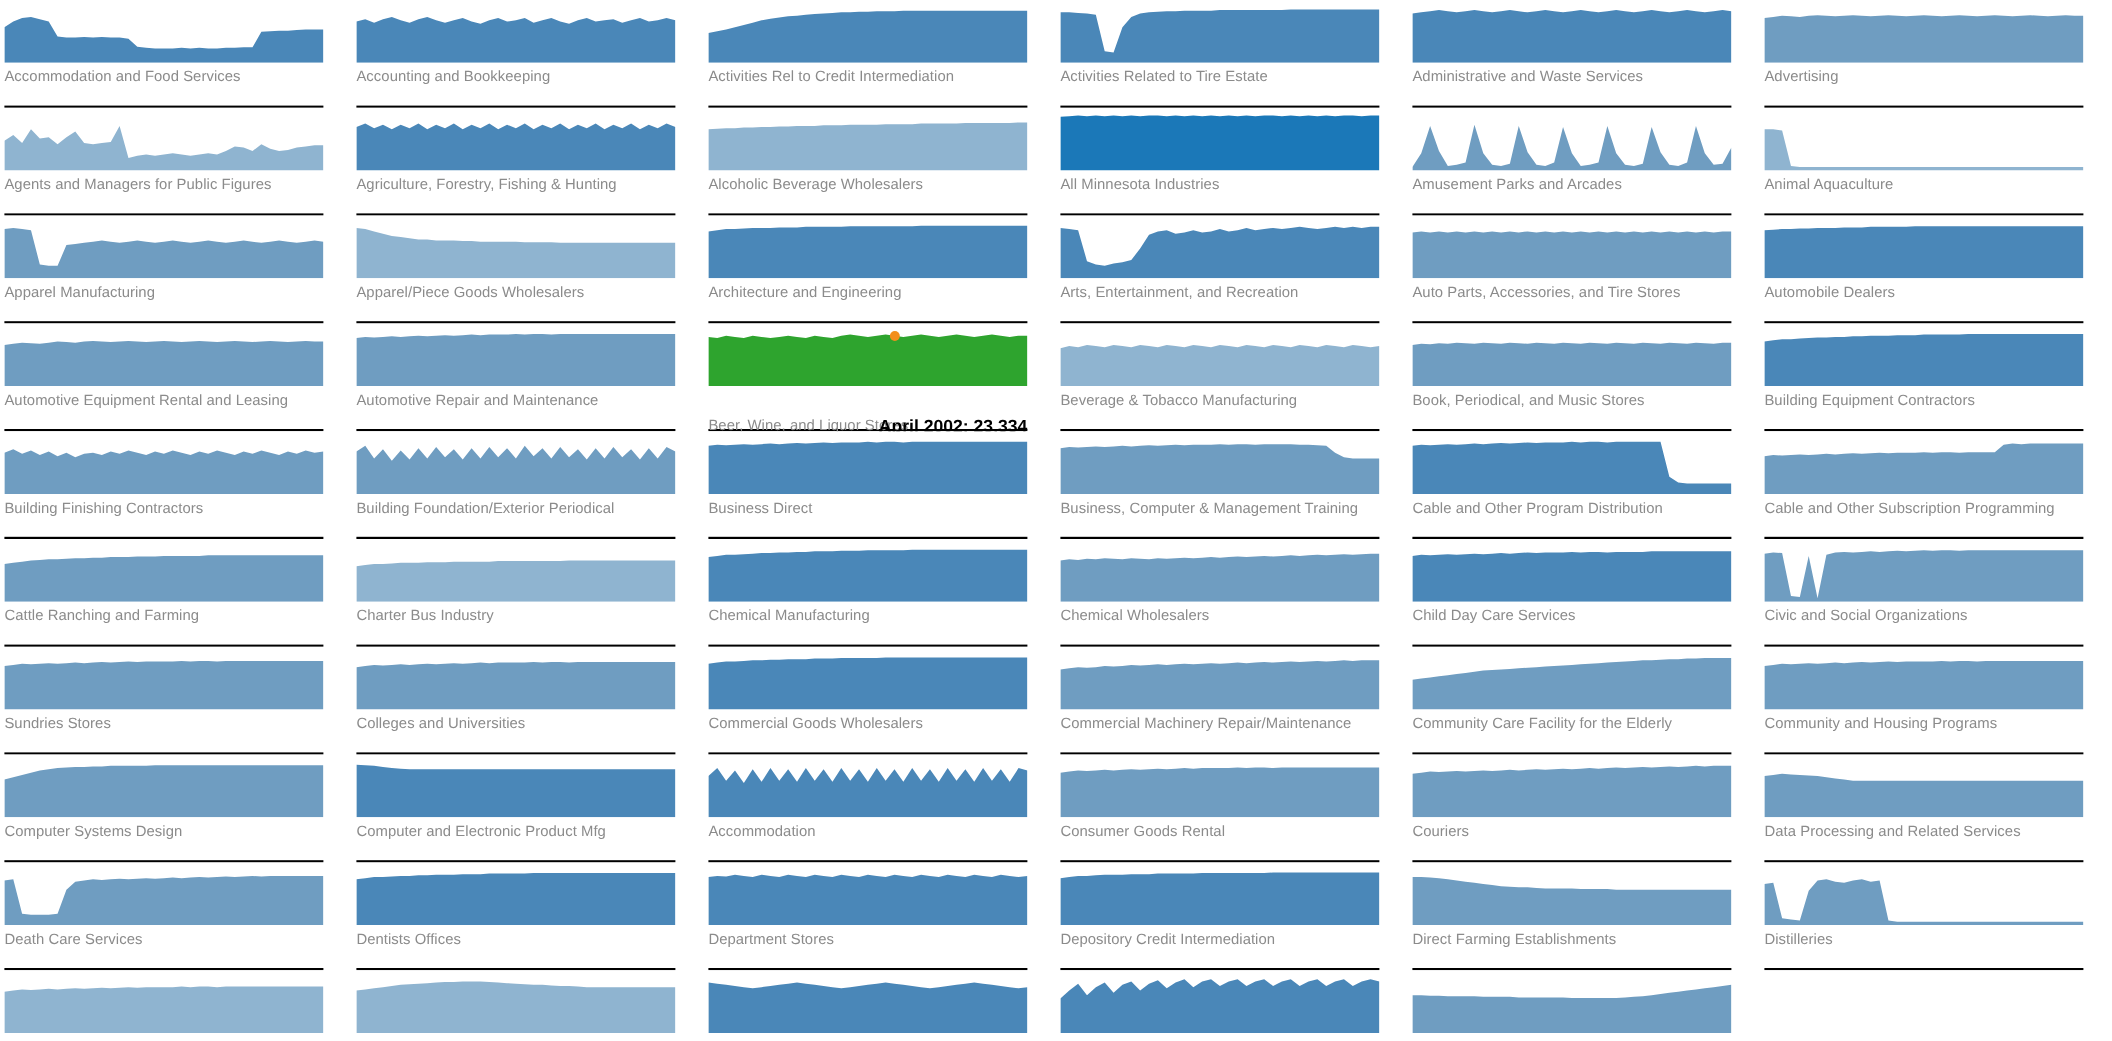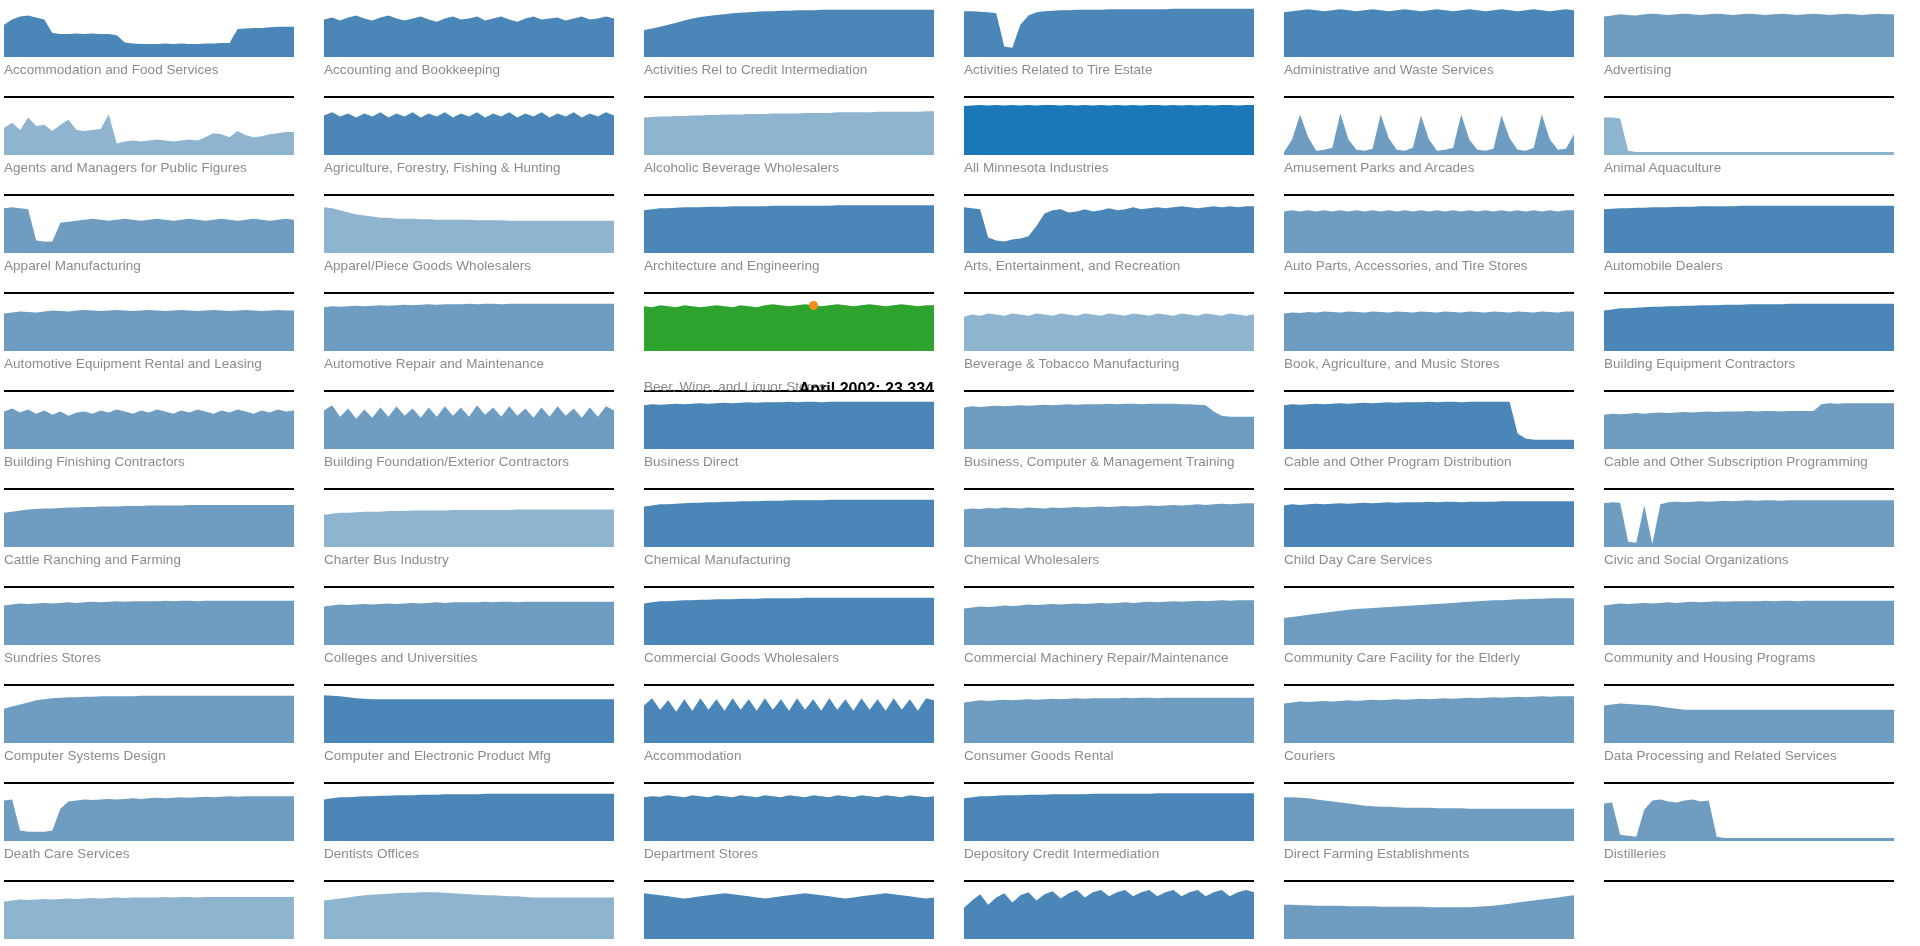--- a/index.html
+++ b/index.html
@@ -283,21 +283,21 @@
       <div class="axis-line"></div>
       <div class="cell-label">Beverage &amp; Tobacco Manufacturing</div>
     </div>
     <div class="cell">
       <div class="plot-wrap">
         <svg class="spark" viewBox="0 0 290 52" preserveAspectRatio="none">
           <path d="M 0 52 L 0.00 14.56 L 8.06 13.52 L 16.11 14.04 L 24.17 13.00 L 32.22 13.52 L 40.28 12.48 L 48.33 13.00 L 56.39 13.52 L 64.44 12.48 L 72.50 13.00 L 80.56 13.52 L 88.61 12.48 L 96.67 13.00 L 104.72 13.52 L 112.78 12.48 L 120.83 13.00 L 128.89 13.52 L 136.94 12.48 L 145.00 13.00 L 153.06 13.52 L 161.11 12.48 L 169.17 13.00 L 177.22 13.52 L 185.28 12.48 L 193.33 13.00 L 201.39 13.52 L 209.44 12.48 L 217.50 13.00 L 225.56 13.52 L 233.61 12.48 L 241.67 13.00 L 249.72 13.52 L 257.78 12.48 L 265.83 13.00 L 273.89 13.52 L 281.94 12.48 L 290.00 12.48 L 290 52 Z" fill="#6f9dc1"></path>
         </svg>
       </div>
       <div class="axis-line"></div>
-      <div class="cell-label">Book, Agriculture, and Music Stores</div>
+      <div class="cell-label">Book, Periodical, and Music Stores</div>
     </div>
     <div class="cell">
       <div class="plot-wrap">
         <svg class="spark" viewBox="0 0 290 52" preserveAspectRatio="none">
           <path d="M 0 52 L 0.00 11.44 L 8.06 10.40 L 16.11 9.36 L 24.17 9.36 L 32.22 8.84 L 40.28 8.32 L 48.33 7.80 L 56.39 7.80 L 64.44 7.28 L 72.50 7.28 L 80.56 6.76 L 88.61 6.76 L 96.67 6.24 L 104.72 6.24 L 112.78 6.24 L 120.83 5.72 L 128.89 5.72 L 136.94 5.72 L 145.00 5.20 L 153.06 5.20 L 161.11 5.20 L 169.17 5.20 L 177.22 5.20 L 185.28 4.68 L 193.33 4.68 L 201.39 4.68 L 209.44 4.68 L 217.50 4.68 L 225.56 4.68 L 233.61 4.68 L 241.67 4.68 L 249.72 4.68 L 257.78 4.68 L 265.83 4.68 L 273.89 4.68 L 281.94 4.68 L 290.00 4.68 L 290 52 Z" fill="#4a87b8"></path>
         </svg>
       </div>
       <div class="axis-line"></div>
       <div class="cell-label">Building Equipment Contractors</div>
     </div>
@@ -310,21 +310,21 @@
       <div class="axis-line"></div>
       <div class="cell-label">Building Finishing Contractors</div>
     </div>
     <div class="cell">
       <div class="plot-wrap">
         <svg class="spark" viewBox="0 0 290 52" preserveAspectRatio="none">
           <path d="M 0 52 L 0.00 13.52 L 8.06 8.32 L 16.11 19.76 L 24.17 11.44 L 32.22 21.84 L 40.28 12.48 L 48.33 20.80 L 56.39 10.40 L 64.44 19.76 L 72.50 9.36 L 80.56 18.72 L 88.61 11.44 L 96.67 20.80 L 104.72 10.40 L 112.78 19.76 L 120.83 9.36 L 128.89 18.72 L 136.94 10.40 L 145.00 19.76 L 153.06 8.32 L 161.11 17.68 L 169.17 10.40 L 177.22 19.76 L 185.28 9.36 L 193.33 18.72 L 201.39 11.44 L 209.44 20.80 L 217.50 10.40 L 225.56 19.76 L 233.61 9.36 L 241.67 18.72 L 249.72 11.44 L 257.78 20.80 L 265.83 10.40 L 273.89 19.76 L 281.94 9.36 L 290.00 13.52 L 290 52 Z" fill="#6f9dc1"></path>
         </svg>
       </div>
       <div class="axis-line"></div>
-      <div class="cell-label">Building Foundation/Exterior Contractors</div>
+      <div class="cell-label">Building Foundation/Exterior Periodical</div>
     </div>
     <div class="cell">
       <div class="plot-wrap">
         <svg class="spark" viewBox="0 0 290 52" preserveAspectRatio="none">
           <path d="M 0 52 L 0.00 8.32 L 8.06 7.28 L 16.11 7.80 L 24.17 7.28 L 32.22 6.76 L 40.28 7.28 L 48.33 6.76 L 56.39 6.24 L 64.44 6.76 L 72.50 6.24 L 80.56 5.72 L 88.61 6.24 L 96.67 5.72 L 104.72 5.20 L 112.78 5.72 L 120.83 5.20 L 128.89 5.20 L 136.94 5.20 L 145.00 4.68 L 153.06 5.20 L 161.11 4.68 L 169.17 4.68 L 177.22 5.20 L 185.28 4.68 L 193.33 4.68 L 201.39 4.68 L 209.44 4.68 L 217.50 4.68 L 225.56 4.68 L 233.61 4.68 L 241.67 4.68 L 249.72 4.68 L 257.78 4.68 L 265.83 4.68 L 273.89 4.68 L 281.94 4.68 L 290.00 4.68 L 290 52 Z" fill="#4a87b8"></path>
         </svg>
       </div>
       <div class="axis-line"></div>
       <div class="cell-label">Business Direct</div>
     </div>

